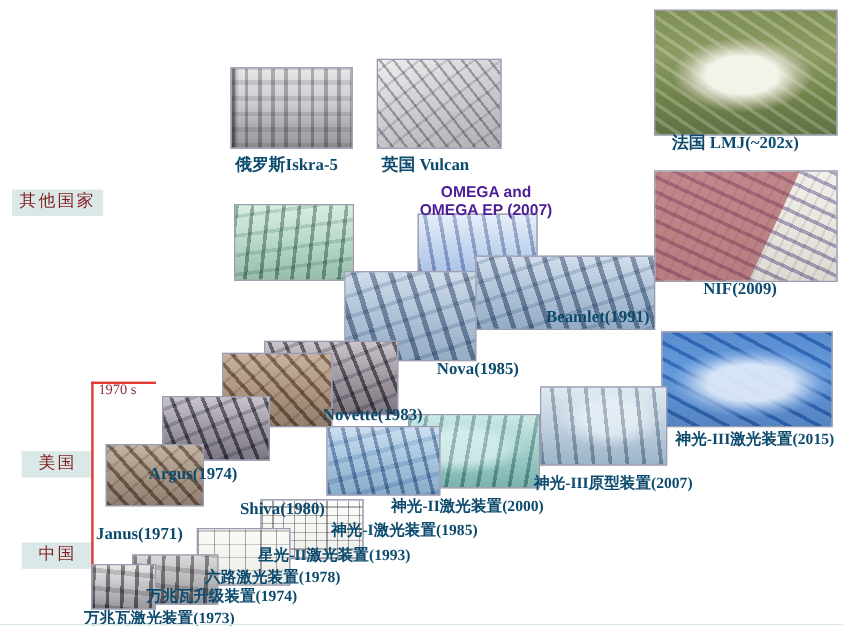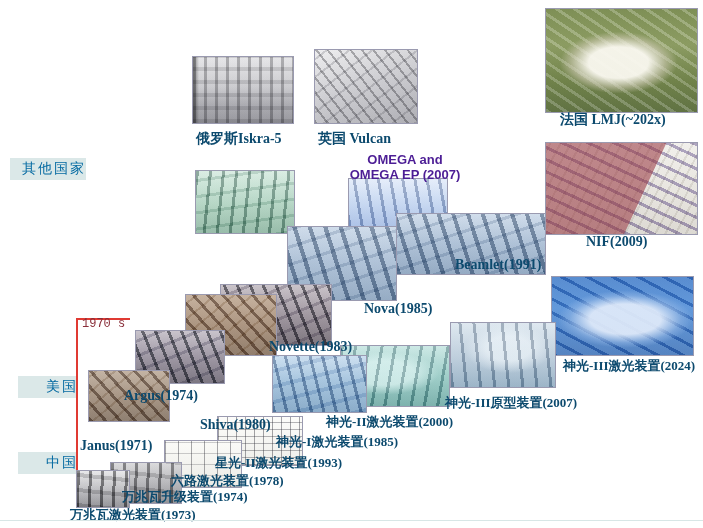--- a/index.html
+++ b/index.html
@@ -13,25 +13,25 @@
     height: 528px;
     background: #ffffff;
     overflow: hidden;
     font-family: "Liberation Serif", "DejaVu Serif", serif;
   }
 
   
   .region-label {
     position: absolute;
     background: #dbe8e8;
-    color: #0369a1;
+    color: #7f1d1d;
     font-family: "Liberation Serif", "DejaVu Serif", serif;
     font-size: 14px;
     letter-spacing: 2px;
-    text-align: right;
+    text-align: center;
     line-height: 22px;
     height: 22px;
     white-space: nowrap;
   }
 
   
   .axis-v {
     position: absolute;
     background: #e03a32;
   }
@@ -196,21 +196,21 @@
 <div id="stage">
 
   <div class="region-label" style="left:10px; top:158px; width:76px;">其他国家</div>
 
   <div class="region-label" style="left:18px; top:376px; width:60px;">美国</div>
 
   <div class="region-label" style="left:18px; top:452px; width:60px;">中国</div>
 
   <div class="axis-v" style="left:76px; top:318px; width:2px; height:190px;"></div>
   <div class="axis-h" style="left:76px; top:318px; width:54px; height:2px;"></div>
-  <div class="axis-tick-label" style="left:82px; top:317px;font-family:Liberation Mono, monospace;">1970 s</div>
+  <div class="axis-tick-label" style="left:82px; top:317px;">1970 s</div>
 
   <div class="thumb" style="left:545px; top:8px; width:153px; height:105px;">
     <div class="inner tex-green-site"></div>
   </div>
 
   <div class="thumb" style="left:192px; top:56px; width:102px; height:68px;">
     <div class="inner tex-gray-hall"></div>
   </div>
 
   <div class="thumb" style="left:314px; top:49px; width:104px; height:75px;">
@@ -299,21 +299,21 @@
   <div class="caption" style="left:364px; top:301px;">Nova(1985)</div>
 
   <div class="caption" style="left:269px; top:339px;">Novette(1983)</div>
 
   <div class="caption" style="left:200px; top:374px;margin-top:43px;">Shiva(1980)</div>
 
   <div class="caption" style="left:124px; top:388px;">Argus(1974)</div>
 
   <div class="caption" style="left:80px; top:438px;">Janus(1971)</div>
 
-  <div class="caption small" style="left:563px; top:358px;">神光-III激光装置(2024)</div>
+  <div class="caption small" style="left:563px; top:358px;">神光-III激光装置(2015)</div>
 
   <div class="caption small" style="left:445px; top:395px;">神光-III原型装置(2007)</div>
 
   <div class="caption small" style="left:326px; top:414px;">神光-II激光装置(2000)</div>
 
   <div class="caption small" style="left:276px; top:434px;">神光-I激光装置(1985)</div>
 
   <div class="caption small" style="left:215px; top:455px;">星光-II激光装置(1993)</div>
 
   <div class="caption small" style="left:171px; top:473px;">六路激光装置(1978)</div>

